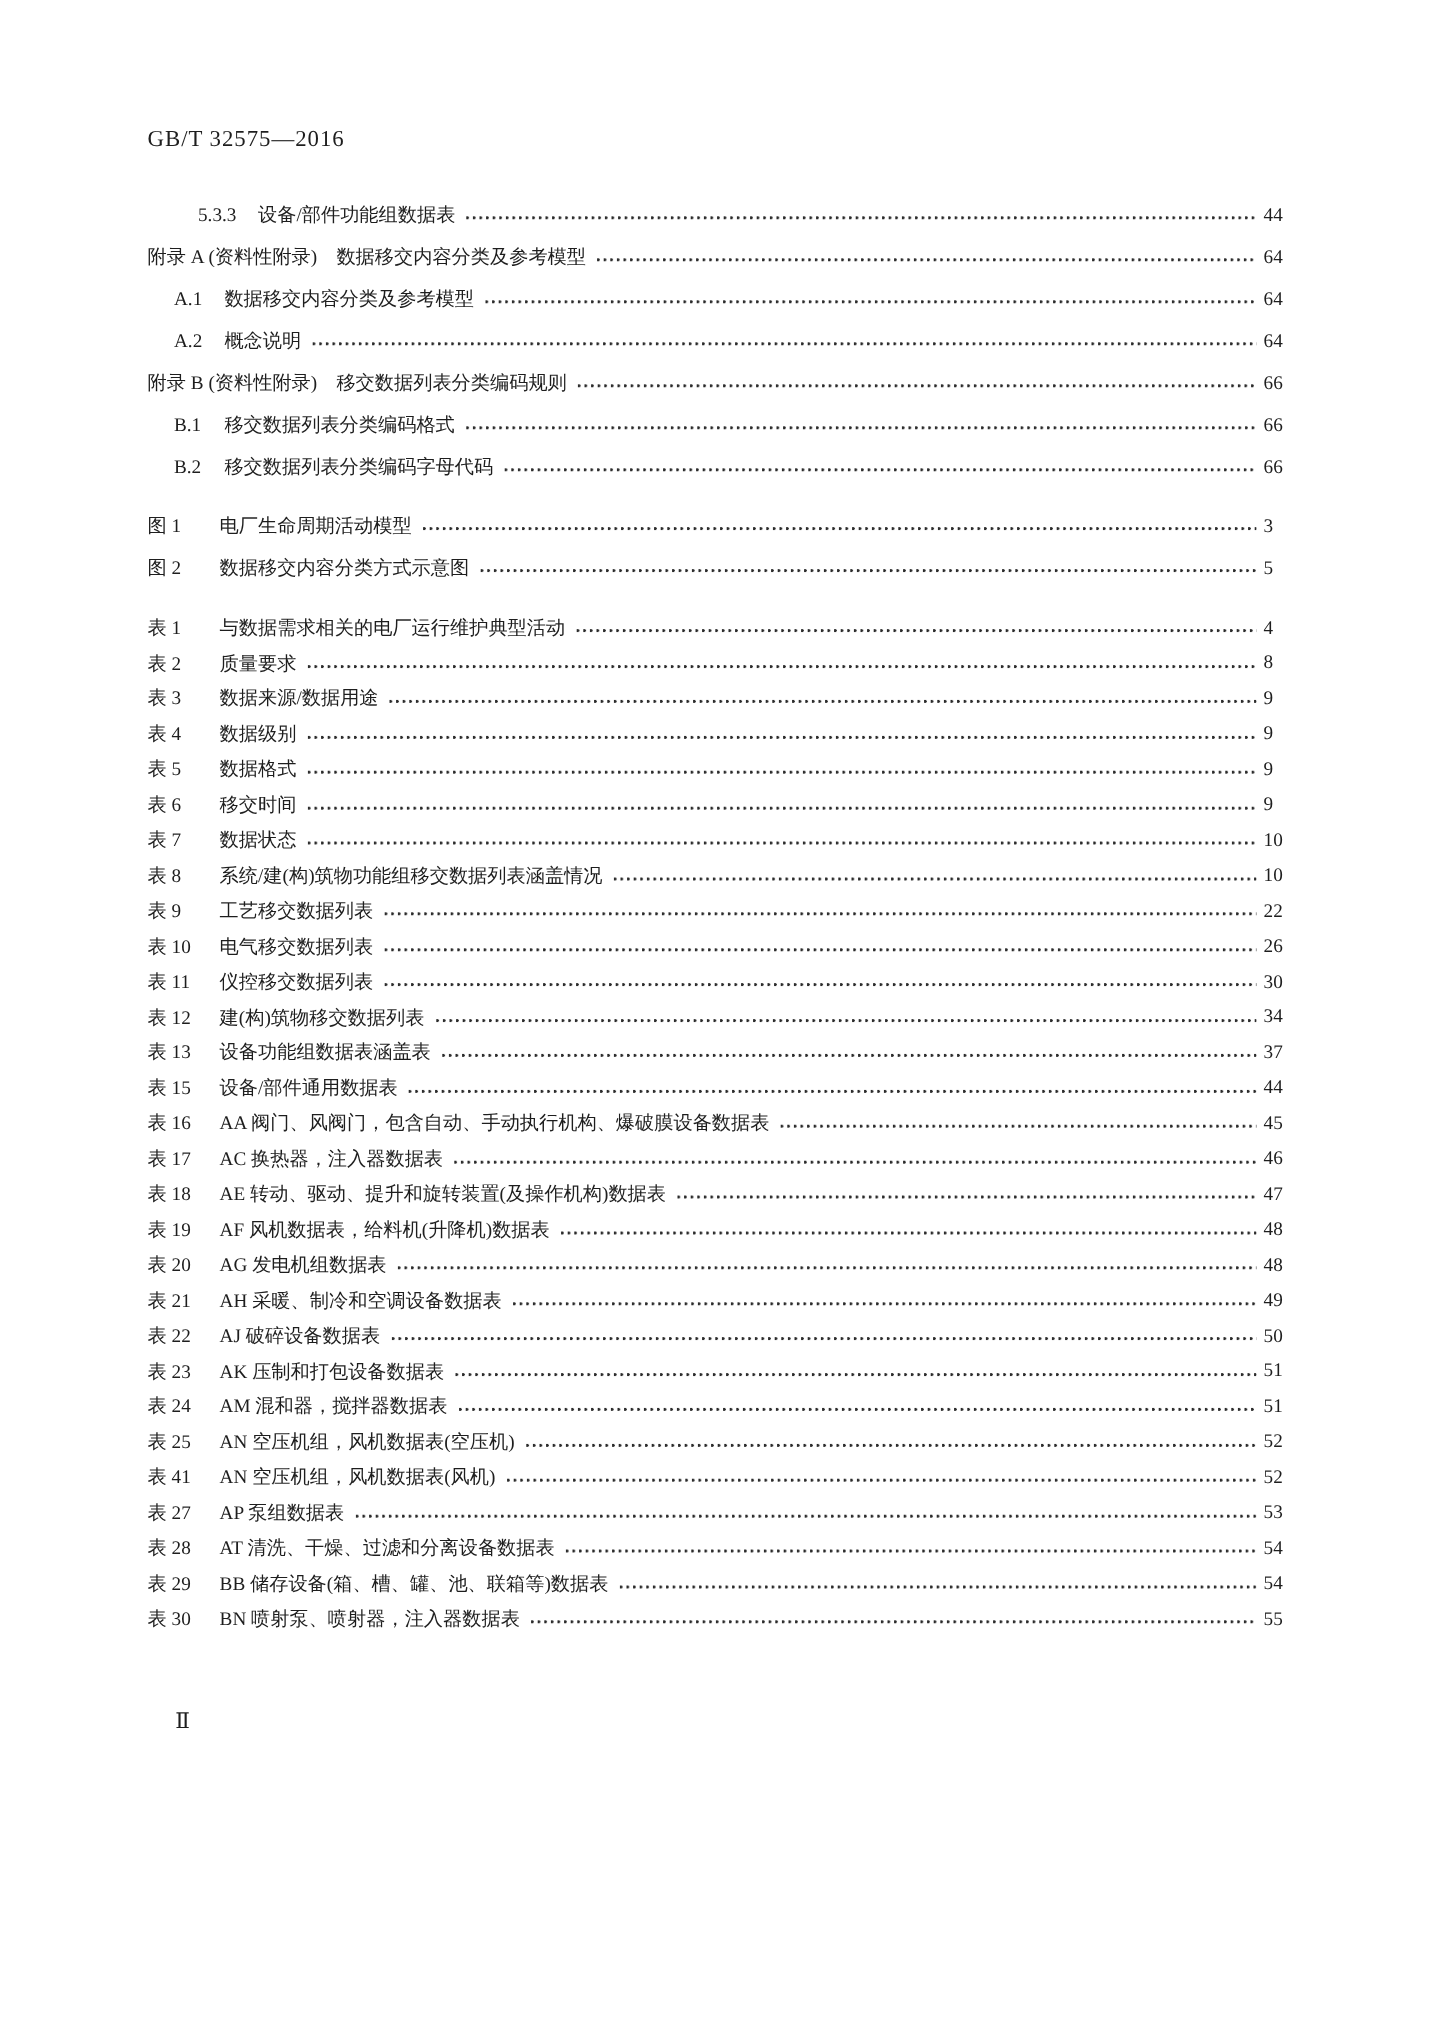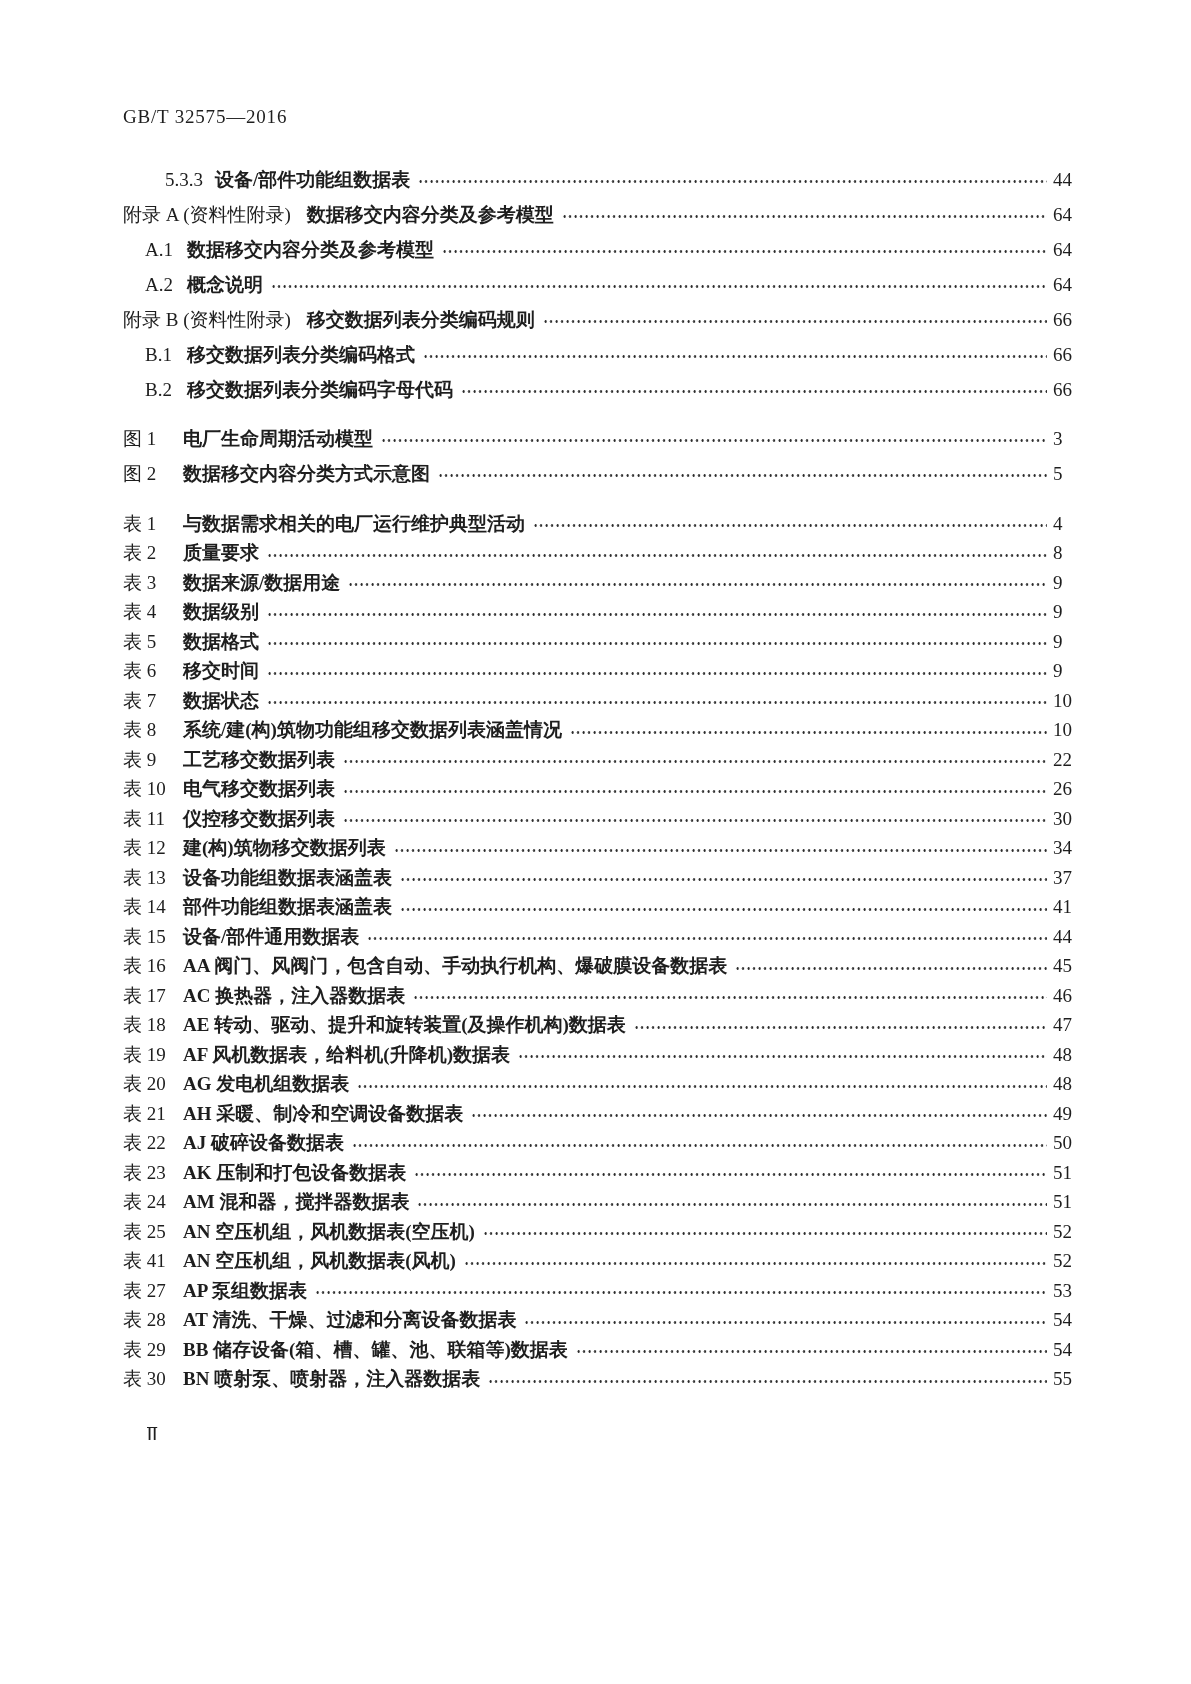--- a/index.html
+++ b/index.html
@@ -23,29 +23,29 @@
   }
   .toc {
     position: absolute;
     top: 162px;
     left: 123px;
     right: 112px;
   }
   .toc-entry {
     display: flex;
     align-items: center;
-    font-size: 19px;
+    font-size: 16px;
     white-space: nowrap;
   }
   .sec-body .toc-entry, .sec-figures .toc-entry { height: 35px; }
   .sec-tables .toc-entry { height: 29.5px; }
   .sec-figures { margin-top: 14px; }
   .sec-tables { margin-top: 18px; }
   .toc-num { white-space: nowrap; }
-  .toc-title { white-space: nowrap; font-weight: bold; }
+  .toc-title { white-space: nowrap; }
   .indent-1 { padding-left: 22px; }
   .indent-2 { padding-left: 42px; }
   .sec-figures .toc-num, .sec-tables .toc-num { min-width: 60px; display: inline-block; }
   .sec-body .indent-1 .toc-num { min-width: 42px; display: inline-block; }
   .sec-body .indent-2 .toc-num { min-width: 50px; display: inline-block; }
   .sec-body .indent-0 .toc-num { margin-right: 16px; }
   .leader {
     flex: 1;
     align-self: center;
     height: 9px;
@@ -203,26 +203,20 @@
           <span class="leader"></span>
           <span class="toc-page">34</span>
         </div>
         <div class="toc-entry indent-0">
           <span class="toc-num">表 13</span>
           <span class="toc-title">设备功能组数据表涵盖表</span>
           <span class="leader"></span>
           <span class="toc-page">37</span>
         </div>
         <div class="toc-entry indent-0">
-          <span class="toc-num">表 14</span>
-          <span class="toc-title">部件功能组数据表涵盖表</span>
-          <span class="leader"></span>
-          <span class="toc-page">41</span>
-        </div>
-        <div class="toc-entry indent-0">
           <span class="toc-num">表 15</span>
           <span class="toc-title">设备/部件通用数据表</span>
           <span class="leader"></span>
           <span class="toc-page">44</span>
         </div>
         <div class="toc-entry indent-0">
           <span class="toc-num">表 16</span>
           <span class="toc-title">AA 阀门、风阀门，包含自动、手动执行机构、爆破膜设备数据表</span>
           <span class="leader"></span>
           <span class="toc-page">45</span>

